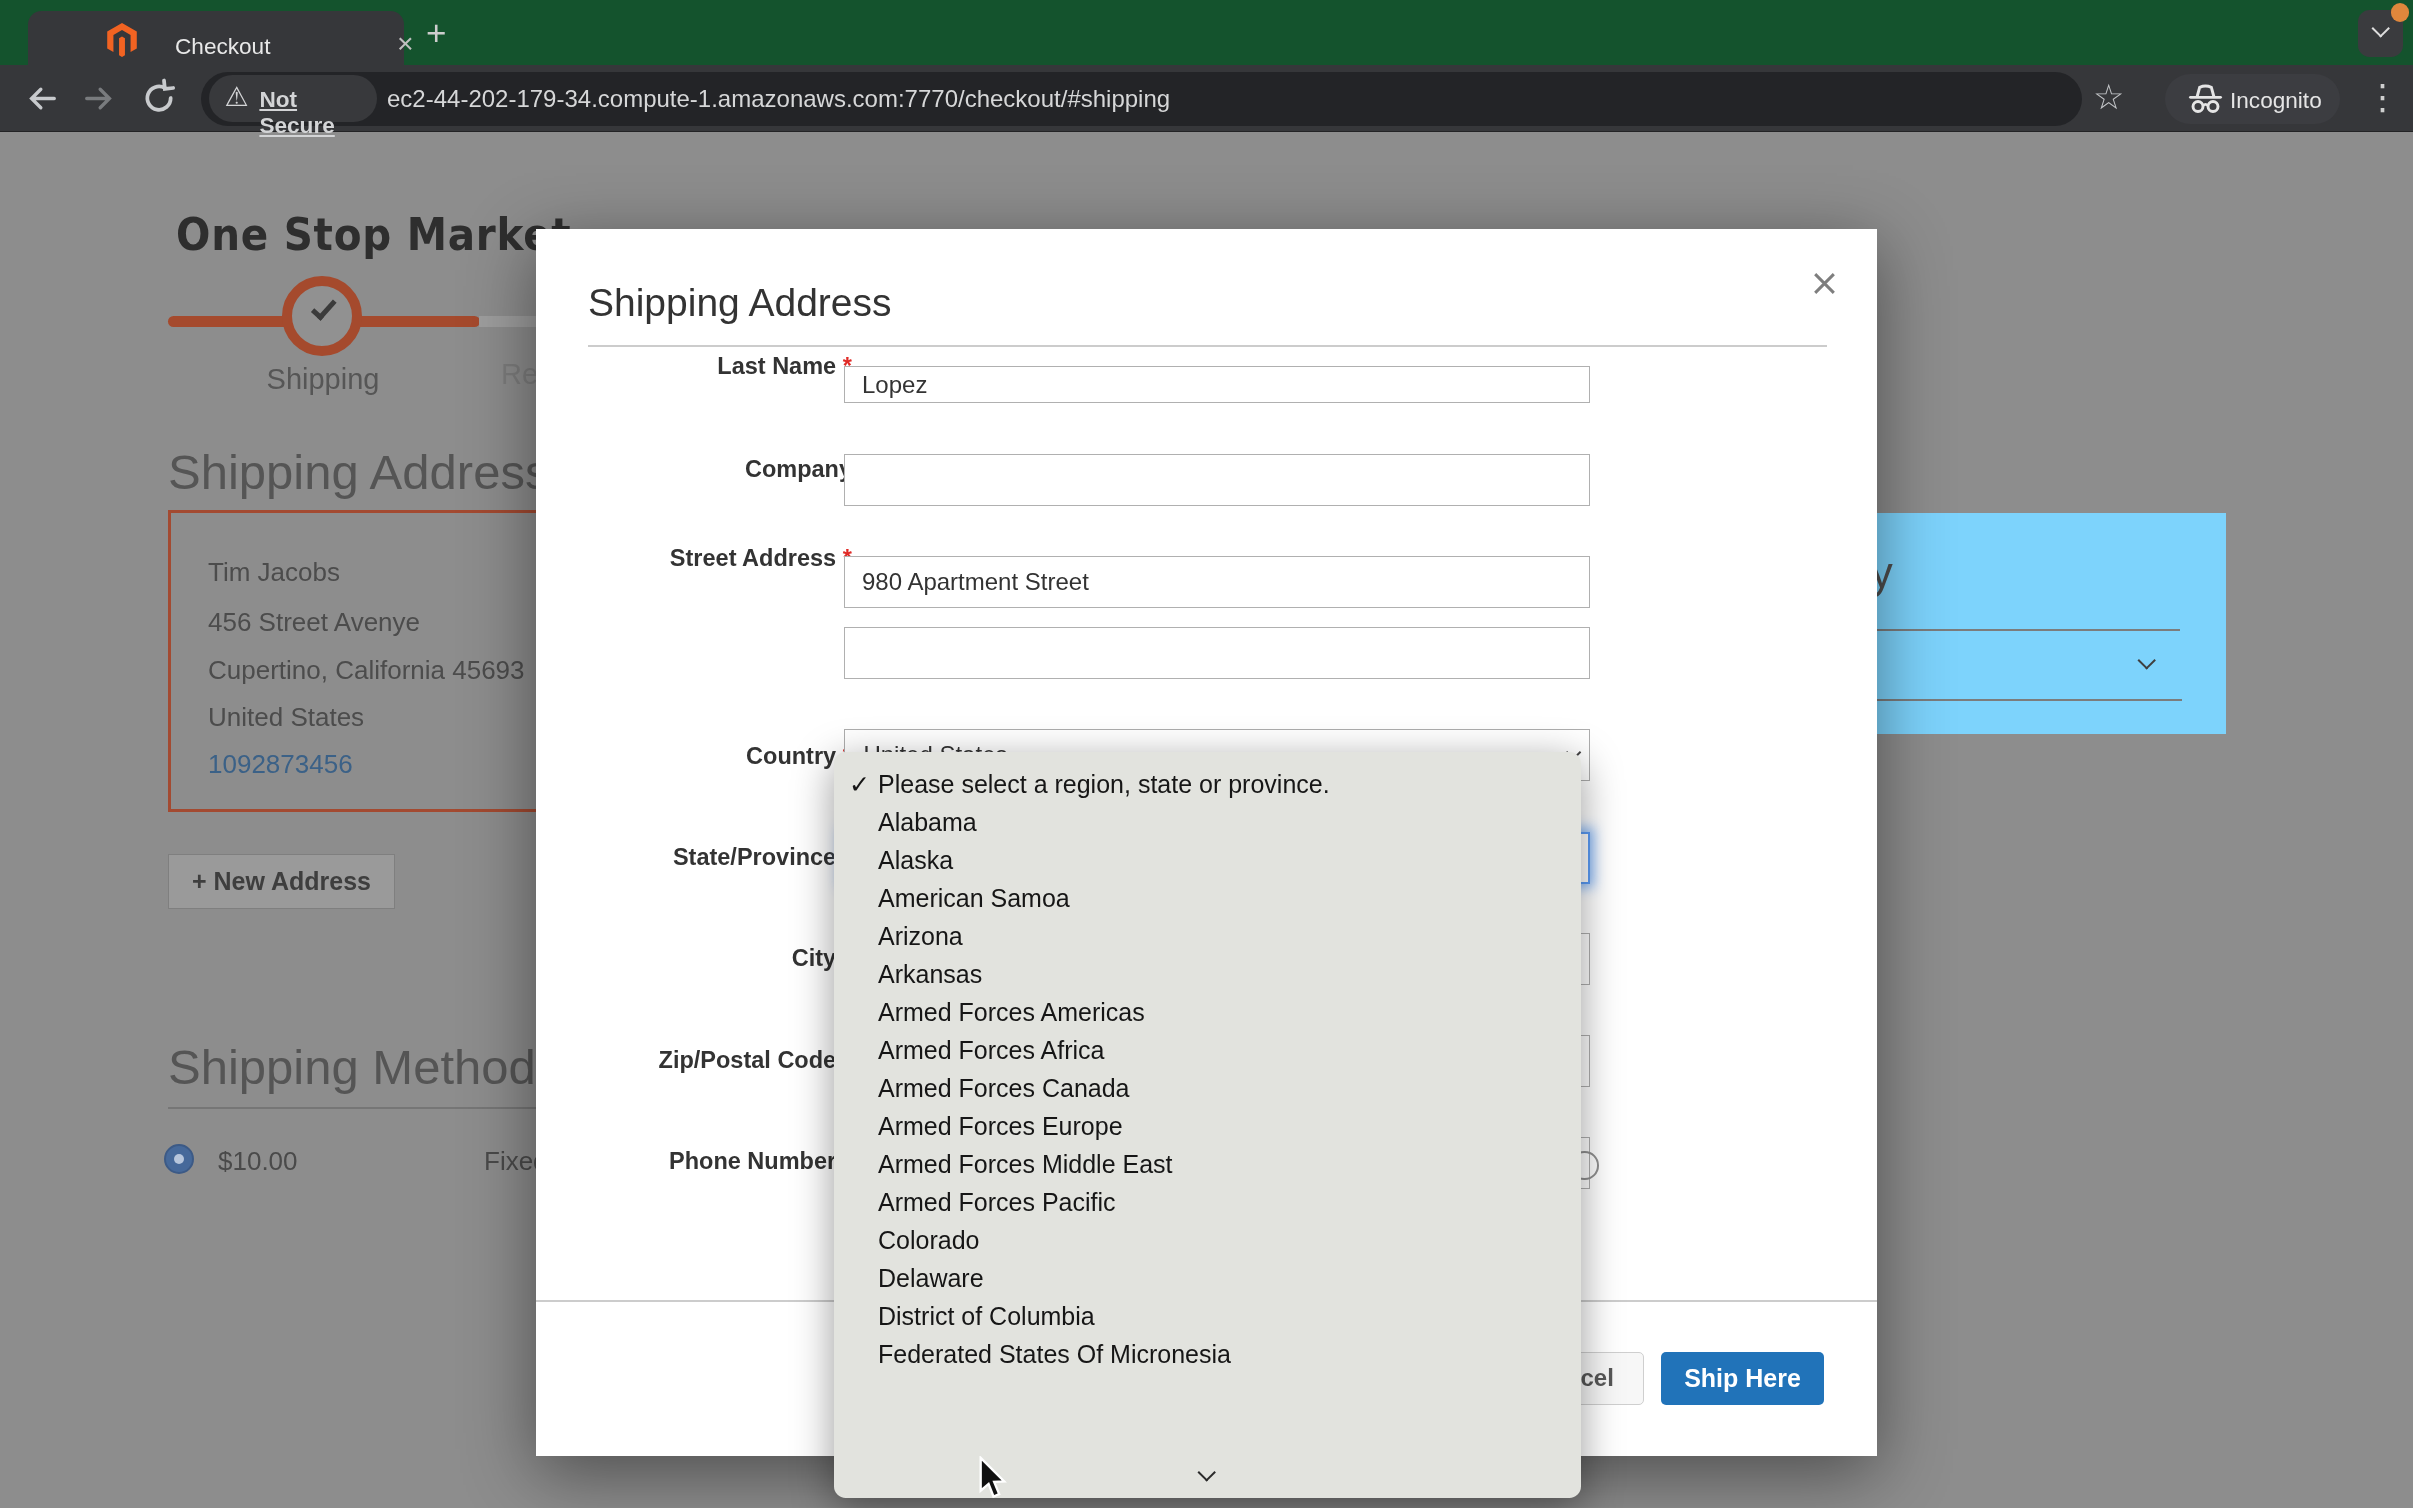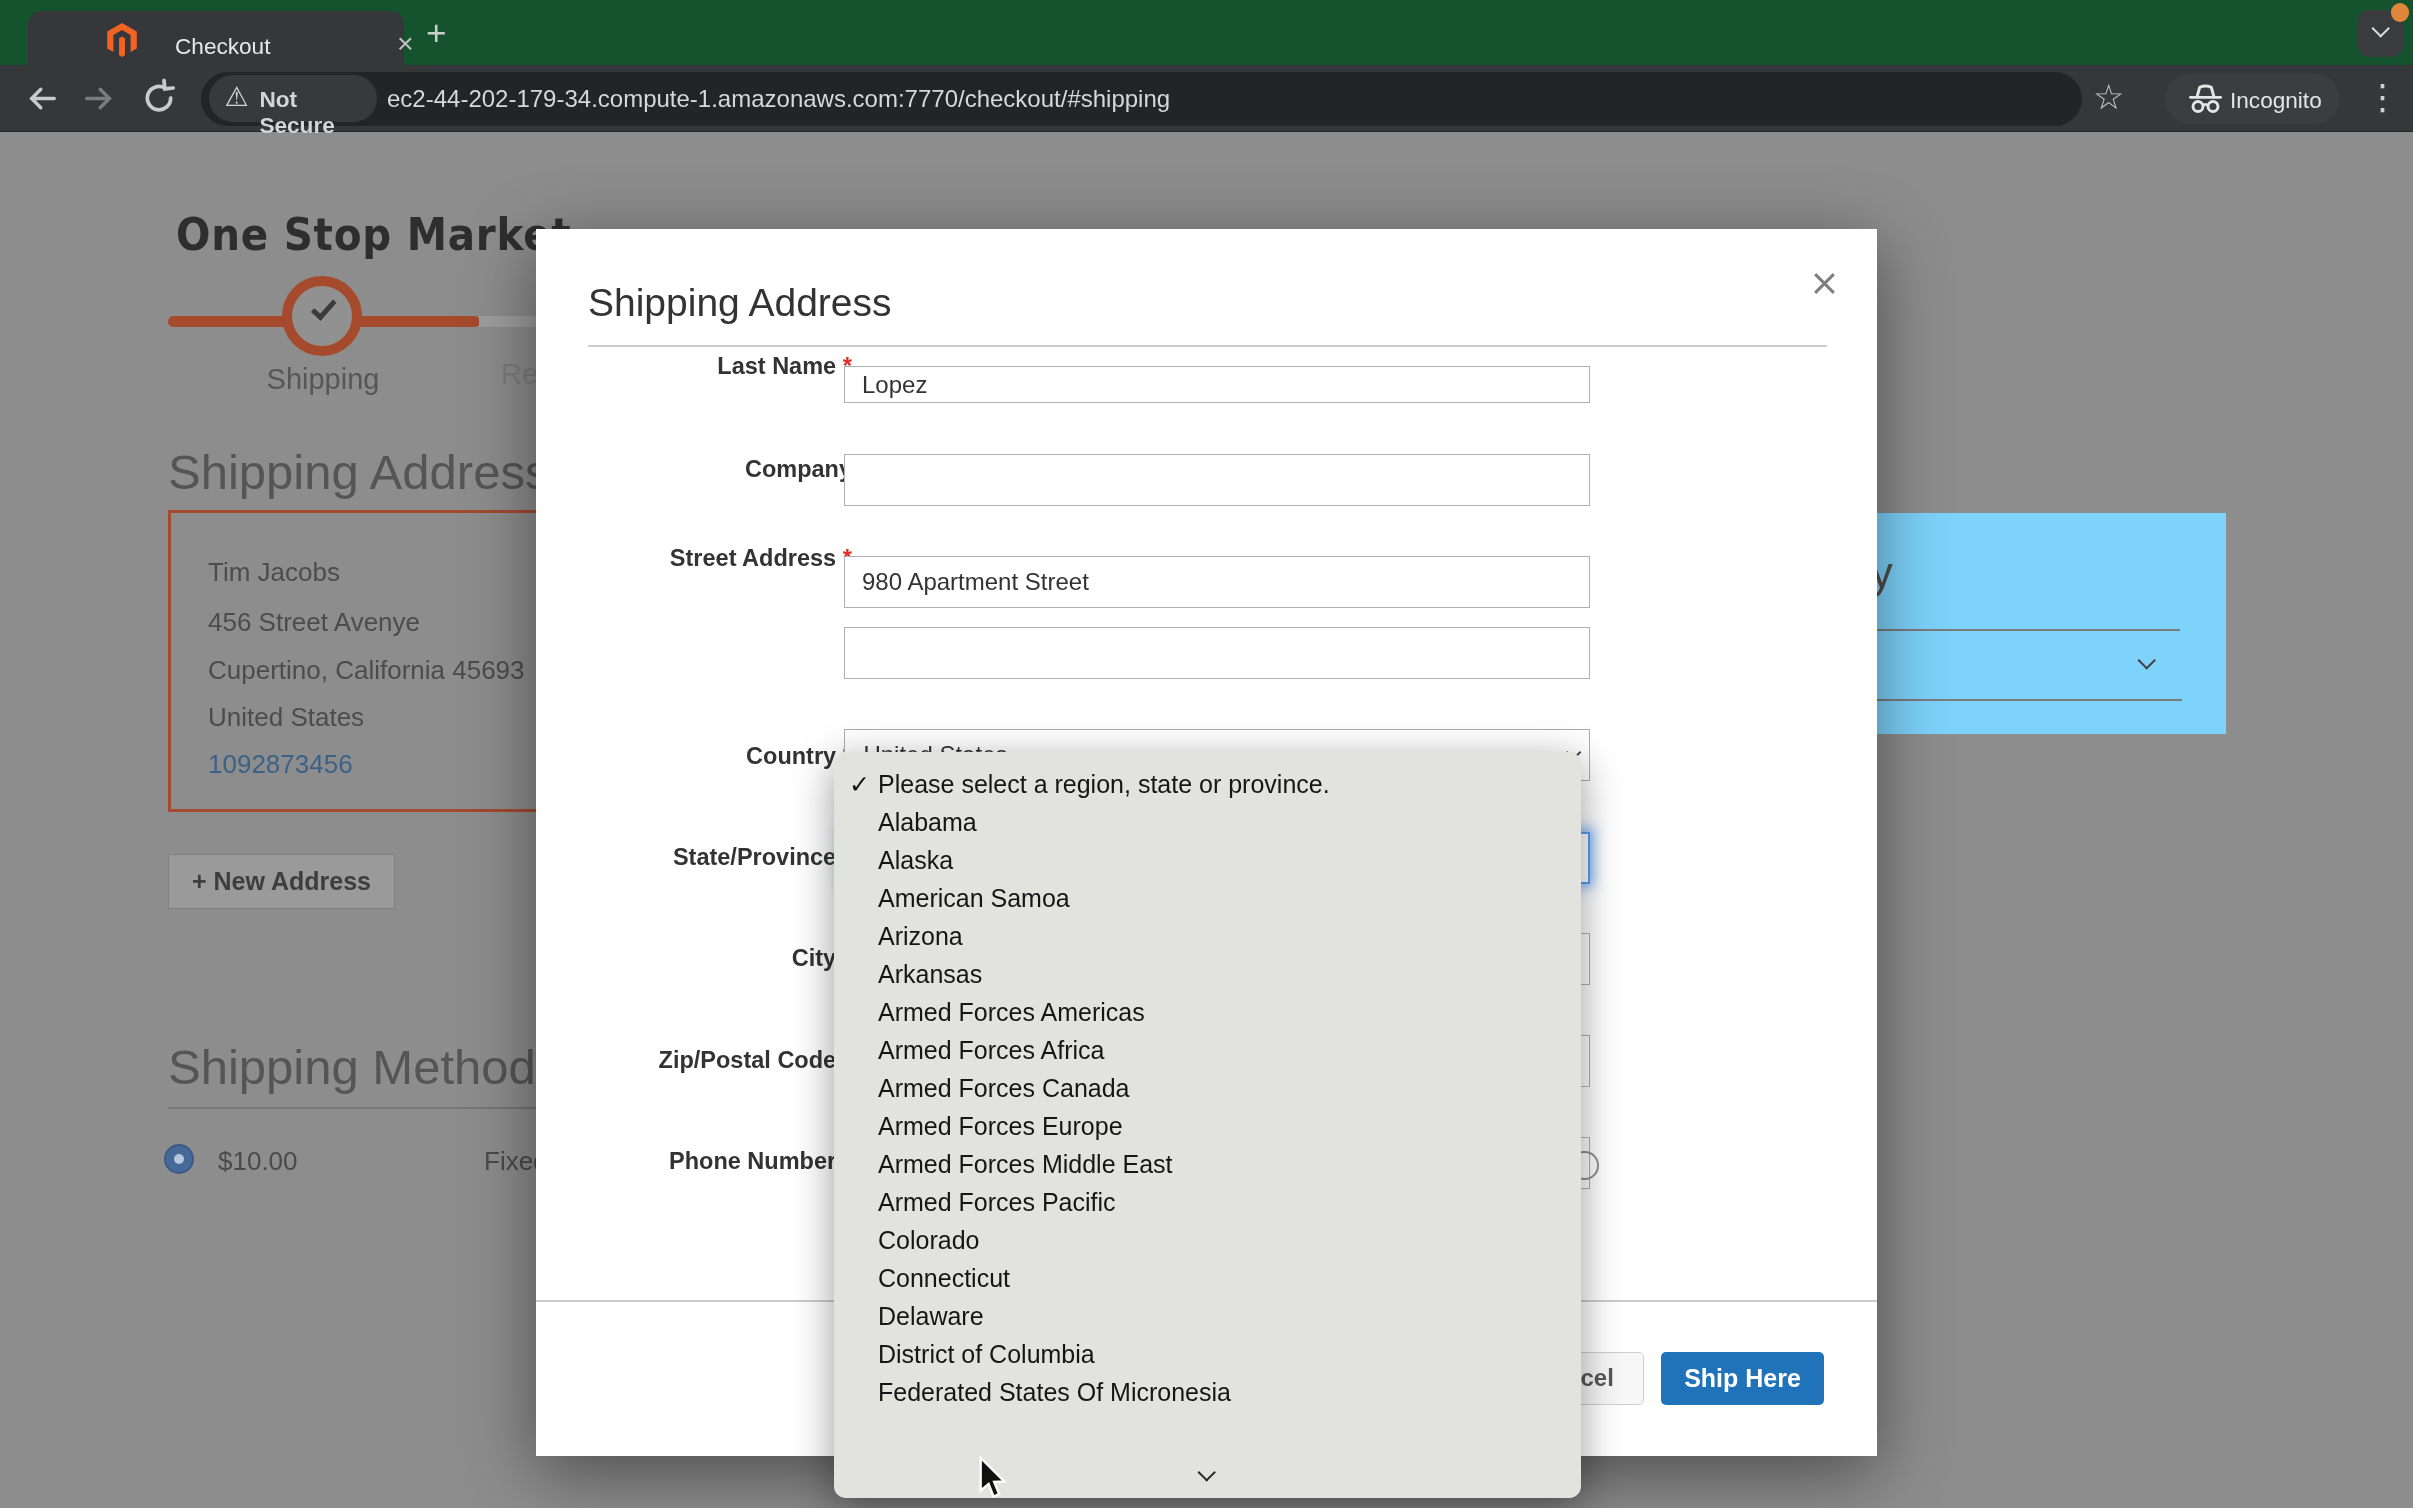--- a/index.html
+++ b/index.html
@@ -19,21 +19,21 @@
           transform:rotate(45deg); }
   #tab-search-chev { left:16px; top:11.7px; }
   #notif-dot { left:2391px; top:3.4px; width:18.4px; height:18.4px; border-radius:50%; background:#e0873c; }
 
   #toolbar { left:0; top:65px; width:2413px; height:67px; background:#36373a; z-index:60;
              border-bottom:0.8px solid rgba(0,0,0,.35); }
   .tool-ic { font-size:37px; line-height:37px; color:#c8cacd; }
   #omnibox { left:201px; top:6.7px; width:1881px; height:54px; background:#232427; border-radius:27px; }
   #ns-chip { left:8.4px; top:3.4px; width:168px; height:47px; background:#38393c; border-radius:23.5px; }
   #ns-icon { left:15px; top:9.2px; font-size:27px; color:#d3d4d6; line-height:27px;}
-  #ns-text { left:50px; top:11.7px; font-size:22.6px; color:#d3d4d6; font-weight:600;}
+  #ns-text { left:50px; top:11.7px; font-size:22.6px; color:#d3d4d6; font-weight:600;text-decoration:underline;}
   #url-text { left:186px; top:13.4px; font-size:24px; color:#d6d7d8; }
   #star-icon { left:2093px; top:13.4px; font-size:35px; color:#c3c5c8; line-height:37px;}
   #incog-pill { left:2165px; top:9.2px; width:175px; height:50px; background:#3c3d41; border-radius:25px; }
   #incog-label { left:65px; top:13.4px; font-size:22.6px; color:#e5e5e5; }
   #menu-dots { left:2365px; top:11.7px; font-size:35px; color:#cfcfcf; line-height:40px;}
 
   
   #page { left:0; top:132px; width:2413px; height:1376px; background:#8d8d8d; z-index:1; }
   #logo { left:176px; top:77px; font-family:"DejaVu Sans",sans-serif; font-weight:800;
           font-size:44px; color:#2e2e2e; letter-spacing:0.8px; transform:scaleX(.92);
@@ -264,21 +264,20 @@
   <div class="dd-item"><span>American Samoa</span></div>
   <div class="dd-item"><span>Arizona</span></div>
   <div class="dd-item"><span>Arkansas</span></div>
   <div class="dd-item"><span>Armed Forces Americas</span></div>
   <div class="dd-item"><span>Armed Forces Africa</span></div>
   <div class="dd-item"><span>Armed Forces Canada</span></div>
   <div class="dd-item"><span>Armed Forces Europe</span></div>
   <div class="dd-item"><span>Armed Forces Middle East</span></div>
   <div class="dd-item"><span>Armed Forces Pacific</span></div>
   <div class="dd-item"><span>Colorado</span></div>
-  <div class="dd-item"><span>Connecticut</span></div>
   <div class="dd-item"><span>Delaware</span></div>
   <div class="dd-item"><span>District of Columbia</span></div>
   <div class="dd-item"><span>Federated States Of Micronesia</span></div>
   <div class="abs" id="dd-scroll"></div>
 </div>
 
 <svg class="abs" id="cursor" width="37" height="44" viewBox="0 0 22 26">
   <path d="M1 1 L1 20.5 L5.7 16.5 L8.6 24 L12 22.6 L9 15.3 L15 15 Z" fill="#111" stroke="#fff" stroke-width="1.4"></path>
 </svg>
 

